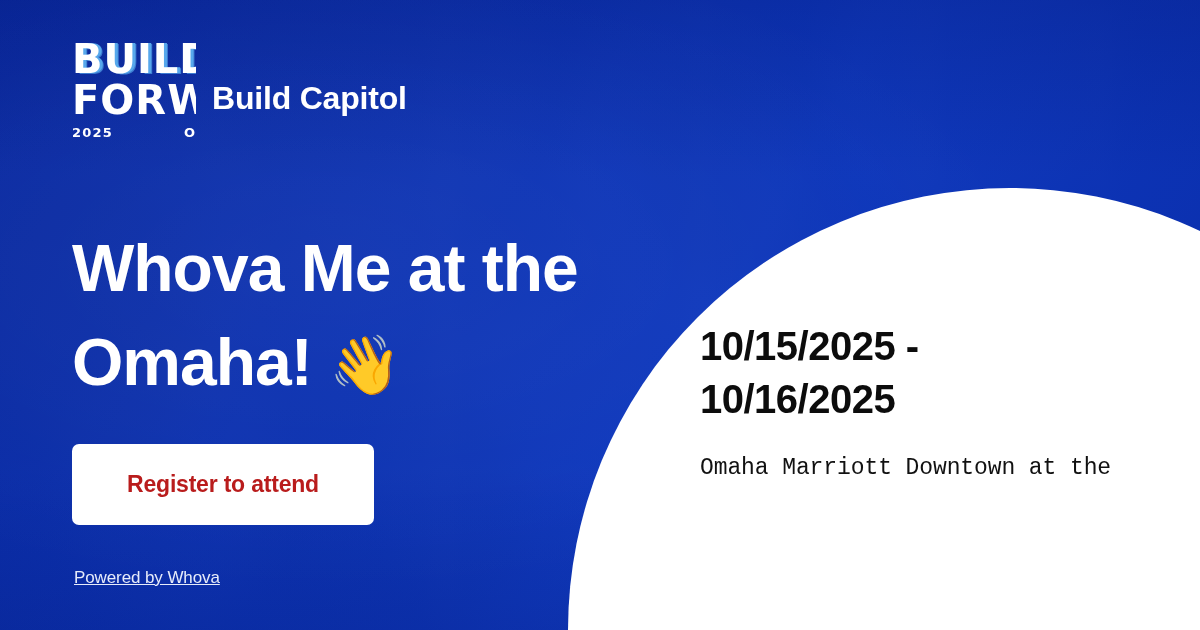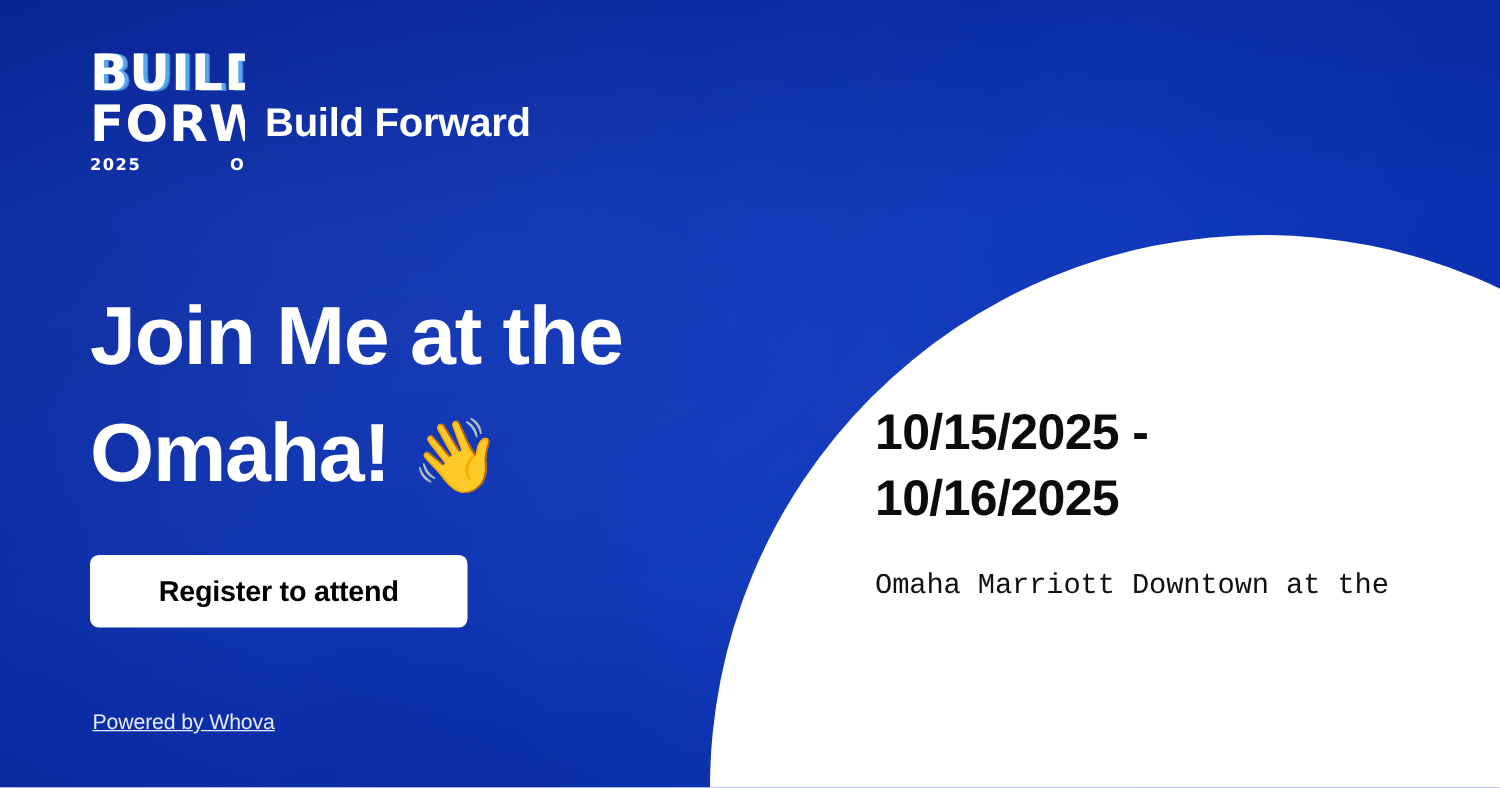--- a/index.html
+++ b/index.html
@@ -154,25 +154,25 @@
   .wave-emoji {
     font-family: "DejaVu Sans", sans-serif;
     font-size: 58px;
   }
 
   .cta-button {
     position: absolute;
     left: 72px;
     top: 444px;
     width: 302px;
-    height: 58px;
+    height: 81px;
     background: #ffffff;
     border: none;
     border-radius: 7px;
-    color: #000000;
+    color: #b91c1c;
     font-family: "Liberation Sans", sans-serif;
     font-size: 23px;
     font-weight: 700;
     letter-spacing: -0.2px;
     cursor: pointer;
     display: flex;
     align-items: center;
     justify-content: center;
   }
 
@@ -244,25 +244,25 @@
       <div class="logo-clip">
         <div class="logo-mark">
           <div class="logo-line l1">BUILD</div>
           <div class="logo-line l2">FORWARD</div>
           <div class="logo-sub">
             <span>2025</span>
             <span>OMAHA</span>
           </div>
         </div>
       </div>
-      <div class="brand-title">Build Forward</div>
+      <div class="brand-title">Build Capitol</div>
     </div>
 
     <div class="headline">
-      <div>Join Me at the</div>
+      <div>Whova Me at the</div>
       <div>
         <span>Omaha!</span>
         <span class="wave-emoji">👋</span>
       </div>
     </div>
 
     <button class="cta-button">Register to attend</button>
 
     <div class="powered-by">Powered by Whova</div>
   </div>

